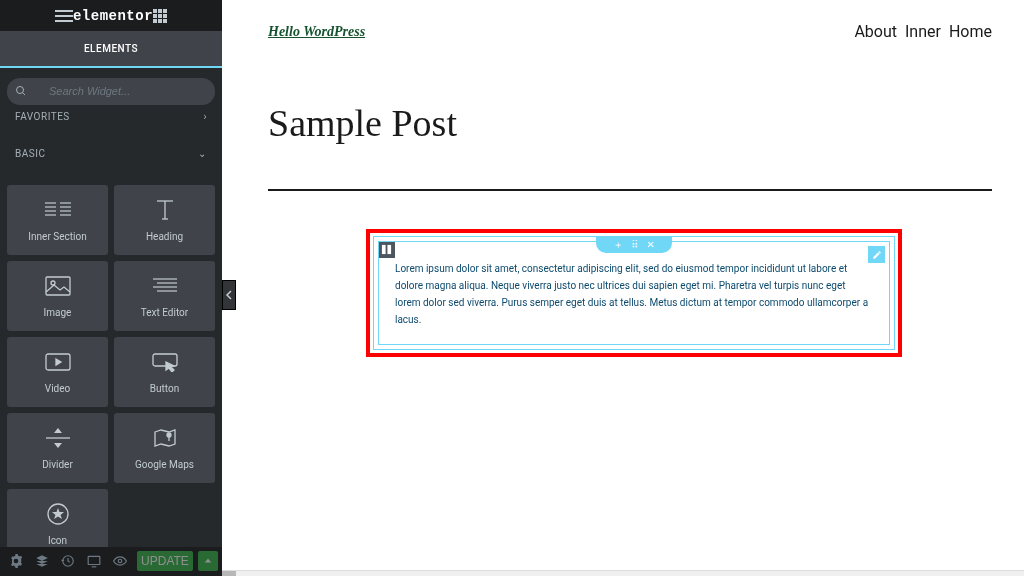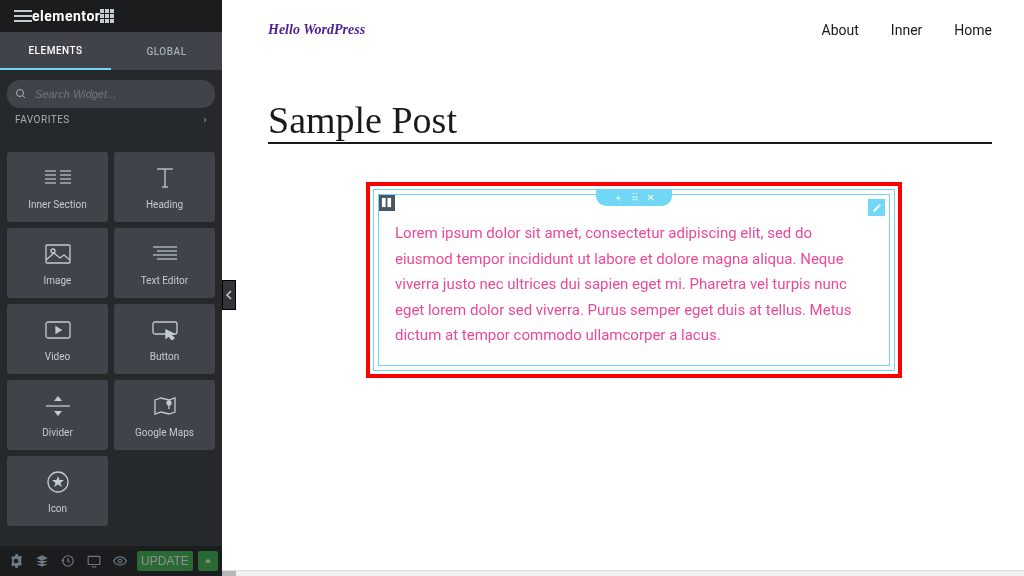--- a/index.html
+++ b/index.html
@@ -1,68 +1,68 @@
 <!DOCTYPE html>
 <html><head>
 <meta charset="utf-8">
 <style>
 * { margin: 0; padding: 0; box-sizing: border-box; }
 body { font-family: -apple-system, BlinkMacSystemFont, "Segoe UI", Roboto, sans-serif; background: #fff; overflow: hidden; width: 1024px; height: 576px; }
 
 .sidebar { position: absolute; left: 0; top: 0; width: 222px; height: 576px; background: #26292c; color: #a4afb7; display: flex; flex-direction: column; }
-.header-bar { height: 32px; background: #1a1c1e; display: flex; align-items: center; justify-content: flex-start; padding: 0 14px; }
+.header-bar { height: 32px; background: #1a1c1e; display: flex; align-items: center; justify-content: center; padding: 0 14px; font-family: Liberation Mono, monospace; }
 .hamburger { width: 18px; display: flex; flex-direction: column; gap: 3px; cursor: pointer; }
 .hamburger span { height: 2px; background: #c2cbd2; }
 .logo { color: #fff; font-weight: 700; font-size: 14px; letter-spacing: 0.5px; }
 .grid-icon { width: 14px; height: 14px; display: grid; grid-template-columns: repeat(3, 1fr); grid-template-rows: repeat(3, 1fr); gap: 1px; cursor: pointer; }
 .grid-icon span { background: #c2cbd2; }
 
 .tabs { display: flex; height: 38px; background: #404349; }
 .tab { flex: 1; display: flex; align-items: center; justify-content: center; font-size: 10px; font-weight: 500; letter-spacing: 0.5px; color: #a4afb7; cursor: pointer; }
 .tab.active { color: #fff; border-bottom: 2px solid #71d7f7; }
 
-.search { height: 28px; margin: 10px 7px 6px; background: #404349; border-radius: 13px; display: flex; align-items: center; padding: 0 8px; gap: 8px; }
+.search { height: 28px; margin: 10px 7px 6px; background: #404349; border-radius: 13px; display: flex; align-items: center; padding: 0 8px; gap: 22px; }
 .search-icon { width: 12px; height: 12px; }
 .search input { background: transparent; border: none; outline: none; color: #a4afb7; font-size: 11px; font-style: italic; flex: 1; }
 .search input::placeholder { color: #6d7882; }
 
 .category { height: 38px; padding: 0 15px; display: flex; align-items: flex-start; justify-content: space-between; font-size: 10px; letter-spacing: 0.5px; cursor: pointer; }
 
 .widget-grid { display: grid; grid-template-columns: 1fr 1fr; gap: 6px; padding: 0 7px; overflow-y: auto; }
 .widget { background: #404349; height: 70px; display: flex; flex-direction: column; align-items: center; justify-content: center; gap: 8px; border-radius: 3px; cursor: pointer; }
 .widget-icon { width: 26px; height: 26px; display: flex; align-items: center; justify-content: center; }
 .widget-label { font-size: 10px; color: #c2cbd2; }
 
 .footer { height: 30px; background: #1a1c1e; display: flex; align-items: center; padding: 0 4px; gap: 2px; margin-top: auto; }
 .footer-icon { width: 24px; height: 24px; display: flex; align-items: center; justify-content: center; cursor: pointer; color: #6d7882; }
 .update-btn { flex: 1; height: 20px; background: #39b54a; color: #fff; font-size: 12px; font-weight: 500; border: none; border-radius: 2px; margin: 0 3px; cursor: pointer; opacity: 0.5; }
 .update-arrow { width: 20px; height: 20px; background: #39b54a; opacity: 0.5; display: flex; align-items: center; justify-content: center; border-radius: 2px; cursor: pointer; }
 
 .toggle-handle { position: absolute; left: 222px; top: 280px; width: 14px; height: 30px; background: #333438; display: flex; align-items: center; justify-content: center; cursor: pointer; border: 1px solid #000; }
 
 .canvas { position: absolute; left: 236px; top: 0; right: 0; height: 576px; background: #fff; padding: 22px 32px 0 32px; }
 .site-header { display: flex; justify-content: space-between; align-items: center; margin-bottom: 60px; }
-.site-title { font-style: italic; font-weight: 700; font-size: 14px; color: #4c1d95; font-family: Georgia, serif; }
-.nav { display: flex; gap: 32px; font-size: 14px; }
+.site-title { font-style: italic; font-weight: 700; font-size: 14px; text-decoration: underline; color: #14532d; font-family: Georgia, serif; }
+.nav { display: flex; gap: 8px; font-size: 16px; }
 .nav a { color: #1a1a1a; text-decoration: none; cursor: pointer; }
 
-.post-title { font-family: Georgia, "Times New Roman", serif; font-size: 38px; font-weight: 400; color: #1a1a1a; }
+.post-title { font-family: Georgia, "Times New Roman", serif; font-size: 38px; font-weight: 400; color: #1a1a1a; margin-bottom: 44px; }
 .hr { border: none; border-top: 2px solid #1a1a1a; margin-bottom: 38px; }
 
 .highlight { border: 4px solid #ff0000; padding: 3px; margin: 0 90px 0 98px; position: relative; }
 .section-wrap { border: 1px solid #71d7f7; position: relative; }
 .widget-wrap { border: 1px solid #71d7f7; margin: 4px; position: relative; padding: 10px 16px 16px; }
 
 .handle-tab { position: absolute; top: -1px; left: 50%; transform: translateX(-50%); background: #71d7f7; height: 17px; width: 76px; border-radius: 0 0 10px 10px; display: flex; align-items: center; justify-content: center; gap: 8px; }
 .handle-tab span { color: #fff; font-size: 10px; cursor: pointer; }
 
 .sec-icon { position: absolute; top: 4px; left: 4px; width: 17px; height: 17px; background: #4c5660; display: flex; align-items: center; justify-content: center; cursor: pointer; }
 .edit-icon { position: absolute; top: 4px; right: 4px; width: 17px; height: 17px; background: #71d7f7; display: flex; align-items: center; justify-content: center; cursor: pointer; }
 
-.body-text { font-size: 15px; line-height: 1.7; color: #ec4899; margin-top: 16px; }
+.body-text { font-size: 10px; line-height: 1.7; color: #0c4a6e; margin-top: 8px; }
 
 .bottom-bar { position: absolute; left: 222px; bottom: 0; right: 0; height: 6px; background: #f0f0f0; border-top: 1px solid #ddd; }
 .bottom-bar-fill { width: 14px; height: 100%; background: #b7b7b7; }
 </style>
 </head>
 <body>
 
 <div class="sidebar">
   <div class="header-bar">
     <div class="hamburger">
@@ -79,34 +79,37 @@
         <span></span>
         <span></span>
         <span></span>
         <span></span>
         <span></span>
       </div>
   </div>
 
   <div class="tabs">
     <div class="tab active">ELEMENTS</div>
-    <div class="tab">GLOBAL</div>
   </div>
 
   <div class="search">
     <svg class="search-icon" viewBox="0 0 24 24" fill="none" stroke="#a4afb7" stroke-width="2">
         <circle cx="10" cy="10" r="7"></circle>
         <line x1="20" y1="20" x2="15" y2="15"></line>
       </svg>
     <input placeholder="Search Widget..." style="">
   </div>
 
   <div class="category">
     <span>FAVORITES</span>
     <span>›</span>
+  </div>
+  <div class="category">
+    <span>BASIC</span>
+    <span>⌄</span>
   </div>
 
   <div class="widget-grid">
     <div class="widget">
       <div class="widget-icon">
           <svg width="26" height="20" viewBox="0 0 26 20" fill="none" stroke="#c2cbd2" stroke-width="1.2">
             <line x1="0" y1="3" x2="11" y2="3"></line>
             <line x1="0" y1="7" x2="11" y2="7"></line>
             <line x1="0" y1="11" x2="11" y2="11"></line>
             <line x1="0" y1="15" x2="11" y2="15"></line>

